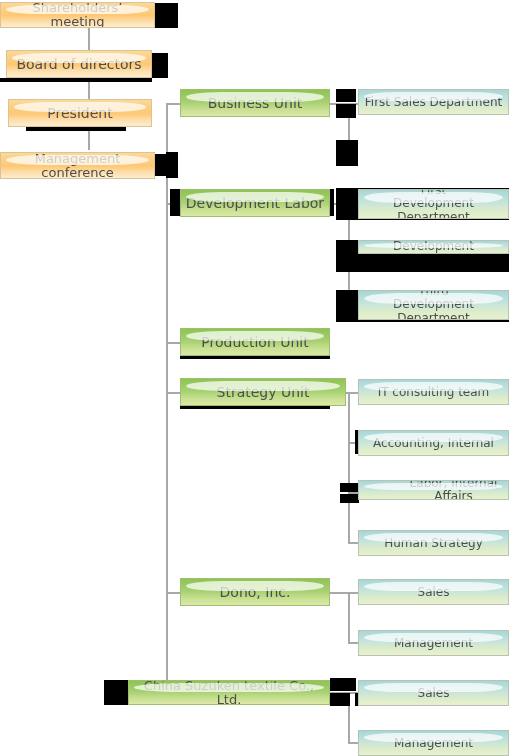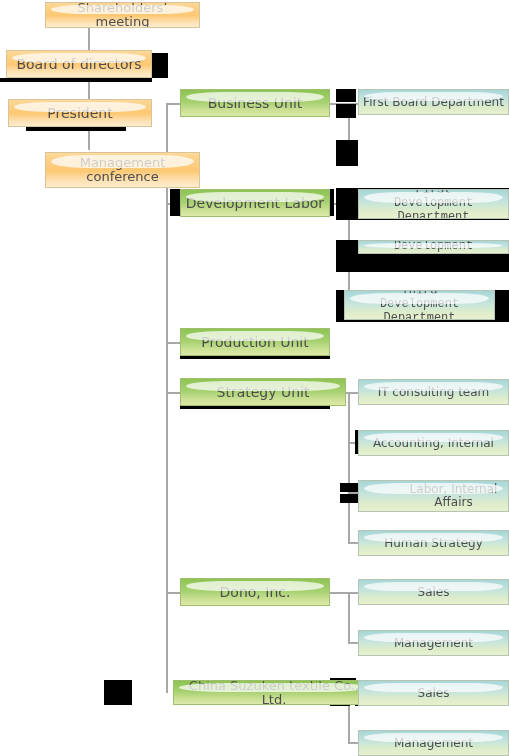--- a/index.html
+++ b/index.html
@@ -62,23 +62,23 @@
     border-color:#9fbf6e;
     font-size:14px;
   }
   
   .teal{
     background:linear-gradient(to bottom,#a8d6d6 0%,#b2dcda 16%,#c6e4dc 44%,#dcecca 74%,#e9f0cf 100%);
     border-color:#b6c4b4;
     font-size:12px;
   }
   .teal.two{font-size:12px;}
-  .teal.two .lbl{line-height:1.12;font-family:Liberation Mono, monospace;}
-
-  .fs13{font-size:13px;margin-left:45px;}
+  .teal.two .lbl{line-height:1.12;}
+
+  .fs13{font-size:13px;}
 </style>
 </head>
 <body>
 
 <div id="chart">
 
   <div class="ln v" style="left:88px;top:28px;height:22px;"></div>
   <div class="ln v" style="left:88px;top:78px;height:21px;"></div>
   <div class="ln v" style="left:88px;top:128px;height:22px;"></div>
 
@@ -148,21 +148,21 @@
   </div>
 
   <div class="node orange" style="left:6px;top:50px;width:146px;height:28px;">
     <span class="lbl">Board of directors</span>
   </div>
 
   <div class="node orange" style="left:8px;top:99px;width:144px;height:28px;">
     <span class="lbl">President</span>
   </div>
 
-  <div class="node orange fs13" style="left:0px;top:152px;width:155px;height:36px;">
+  <div class="node orange fs13" style="left:0px;top:152px;width:155px;height:27px;">
     <span class="lbl">Management conference</span>
   </div>
 
   <div class="node green" style="left:180px;top:89px;width:150px;height:28px;">
     <span class="lbl">Business Unit</span>
   </div>
 
   <div class="node green" style="left:180px;top:189px;width:150px;height:28px;">
     <span class="lbl">Development Labor</span>
   </div>
@@ -177,49 +177,49 @@
 
   <div class="node green" style="left:180px;top:578px;width:150px;height:28px;">
     <span class="lbl">Dono, Inc.</span>
   </div>
 
   <div class="node green fs13" style="left:128px;top:680px;width:202px;height:25px;">
     <span class="lbl">China Suzuken textile Co., Ltd.</span>
   </div>
 
   <div class="node teal" style="left:358px;top:89px;width:151px;height:26px;">
-    <span class="lbl">First Board Department</span>
+    <span class="lbl">First Sales Department</span>
   </div>
 
   <div class="node teal two" style="left:358px;top:189px;width:151px;height:30px;">
     <span class="lbl">
       <span>First</span><br>
       <span>Development Department</span>
     </span>
   </div>
   <div class="node teal two" style="left:358px;top:240px;width:151px;height:14px;">
     <span class="lbl">
       <span>Second</span><br>
       <span>Development Department</span>
     </span>
   </div>
-  <div class="node teal two" style="left:344px;top:290px;width:151px;height:30px;">
+  <div class="node teal two" style="left:358px;top:290px;width:151px;height:30px;">
     <span class="lbl">
       <span>Third</span><br>
       <span>Development Department</span>
     </span>
   </div>
 
   <div class="node teal" style="left:358px;top:379px;width:151px;height:26px;">
     <span class="lbl">IT consulting team</span>
   </div>
   <div class="node teal" style="left:358px;top:430px;width:151px;height:26px;">
     <span class="lbl">Accounting, Internal</span>
   </div>
-  <div class="node teal" style="left:358px;top:480px;width:151px;height:32px;padding-left:40px;">
+  <div class="node teal" style="left:358px;top:480px;width:151px;height:20px;padding-left:40px;">
     <span class="lbl">Labor, Internal Affairs</span>
   </div>
   <div class="node teal" style="left:358px;top:530px;width:151px;height:26px;">
     <span class="lbl">Human Strategy</span>
   </div>
 
   <div class="node teal" style="left:358px;top:579px;width:151px;height:26px;">
     <span class="lbl">Sales</span>
   </div>
   <div class="node teal" style="left:358px;top:630px;width:151px;height:26px;">

